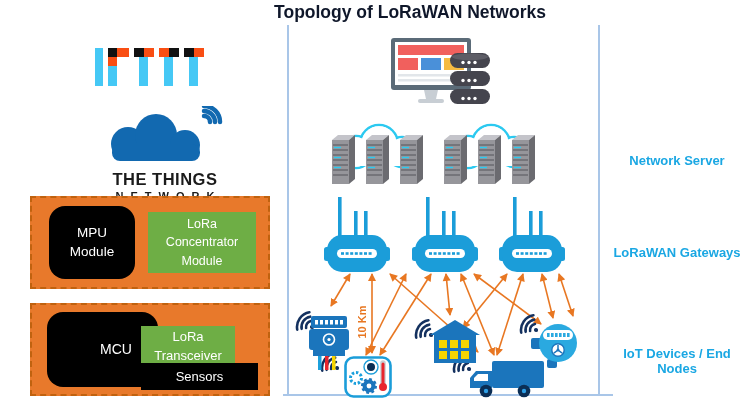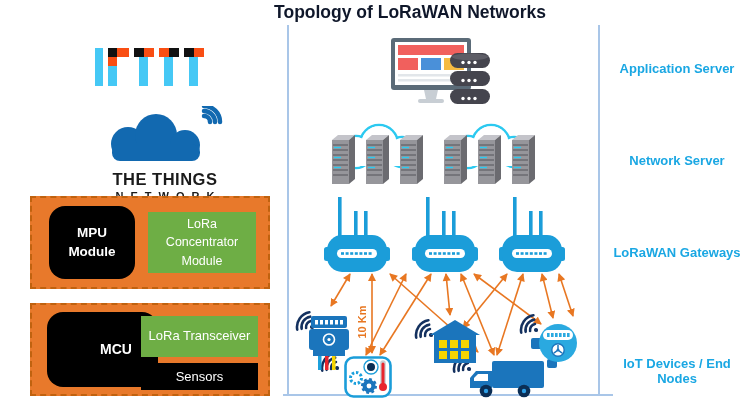--- a/index.html
+++ b/index.html
@@ -14,21 +14,21 @@
   
   #ifttt{left:95px;top:48px;display:flex;gap:5px;height:38px;}
   .ift-letter{position:relative;height:38px;}
   .ift-b{position:absolute;}
   
   #ttn{left:83px;top:106px;width:164px;text-align:center;}
   #ttn .l1{font-size:16.5px;font-weight:800;color:#1b1b1b;letter-spacing:.5px;margin-top:2px;}
   #ttn .l2{font-size:11px;font-weight:bold;color:#1b1b1b;letter-spacing:7px;margin-top:1px;padding-left:7px;}
   
   .obox{background:#E8792B;border:2px dashed #c0620f;box-sizing:border-box;}
-  .chip{background:#000;border-radius:16px;color:#fff;font-weight:bold;display:flex;align-items:center;
+  .chip{background:#000;border-radius:16px;color:#fff;font-weight:normal;display:flex;align-items:center;
         justify-content:center;text-align:center;line-height:1.35;}
   .gmod{background:#6EAE45;color:#fff;display:flex;align-items:center;justify-content:center;
         text-align:center;line-height:1.45;}
   .bmod{background:#000000;color:#fff;display:flex;align-items:center;justify-content:center;text-align:center;}
   
   .rlabel{left:604px;width:146px;text-align:center;font-size:13px;font-weight:bold;color:#1AA7E3;}
   
   #distance{left:336px;top:302px;width:52px;height:40px;line-height:40px;text-align:center;
             font-size:11px;font-weight:bold;color:#E87722;transform:rotate(-90deg);}
 </style>
@@ -94,21 +94,21 @@
     </div>
     <div class="abs gmod" style="left:116px;top:14px;width:108px;height:61px;font-size:12.5px;">
       <span style="width:92px;">LoRa Concentrator Module</span>
     </div>
   </div>
 
   <div class="abs obox" style="left:30px;top:303px;width:240px;height:93px;">
     <div class="abs chip" style="left:15px;top:7px;width:84px;height:75px;font-size:14px;padding-left:27px;">
       <span>MCU</span>
     </div>
-    <div class="abs gmod" style="left:109px;top:11px;width:117px;height:41px;font-size:13px;align-items:center;">
+    <div class="abs gmod" style="left:109px;top:21px;width:94px;height:41px;font-size:13px;align-items:center;">
       <span>LoRa Transceiver</span>
     </div>
     <div class="abs bmod" style="left:109px;top:58px;width:117px;height:27px;font-size:13px;">
       <span>Sensors</span>
     </div>
   </div>
 
   <svg class="abs" style="left:391px;top:38px;" width="80" height="66" viewBox="0 0 80 66">
     <rect x="0" y="0" width="80" height="52" rx="3" fill="#5B6B78"></rect>
     <rect x="4" y="4" width="72" height="43" fill="#fff"></rect>
@@ -345,18 +345,17 @@
     </g>
     <circle cx="27" cy="29" r="6.2" fill="#fff" stroke="#1B75BC" stroke-width="1.4"></circle>
     <g stroke="#1B75BC" stroke-width="1.5" stroke-linecap="round">
       <line x1="27" y1="29" x2="27" y2="24.5"></line>
       <line x1="27" y1="29" x2="23.2" y2="31.8"></line>
       <line x1="27" y1="29" x2="30.8" y2="31.8"></line>
     </g>
     <circle cx="27" cy="29" r="1.5" fill="#1B75BC"></circle>
   </svg>
 
-  <div class="abs rlabel" style="top:61px;">Application Server</div>
   <div class="abs rlabel" style="top:245px;">LoRaWAN Gateways</div>
   <div class="abs rlabel" style="top:153px;">Network Server</div>
-  <div class="abs rlabel" style="top:346px;margin-top:10px;">IoT Devices / End Nodes</div>
+  <div class="abs rlabel" style="top:346px;">IoT Devices / End Nodes</div>
 
 </div>
 
 </body></html>

